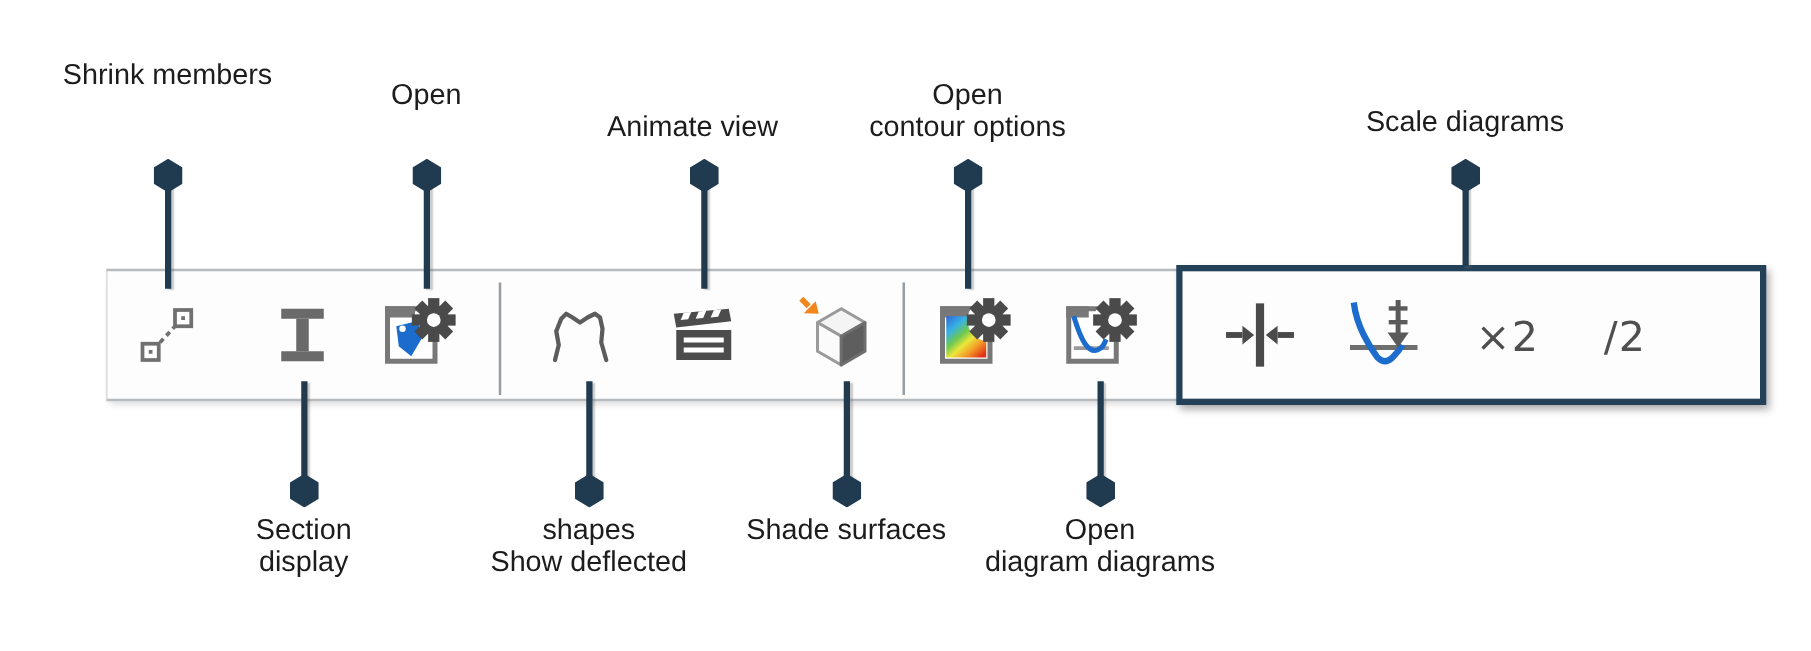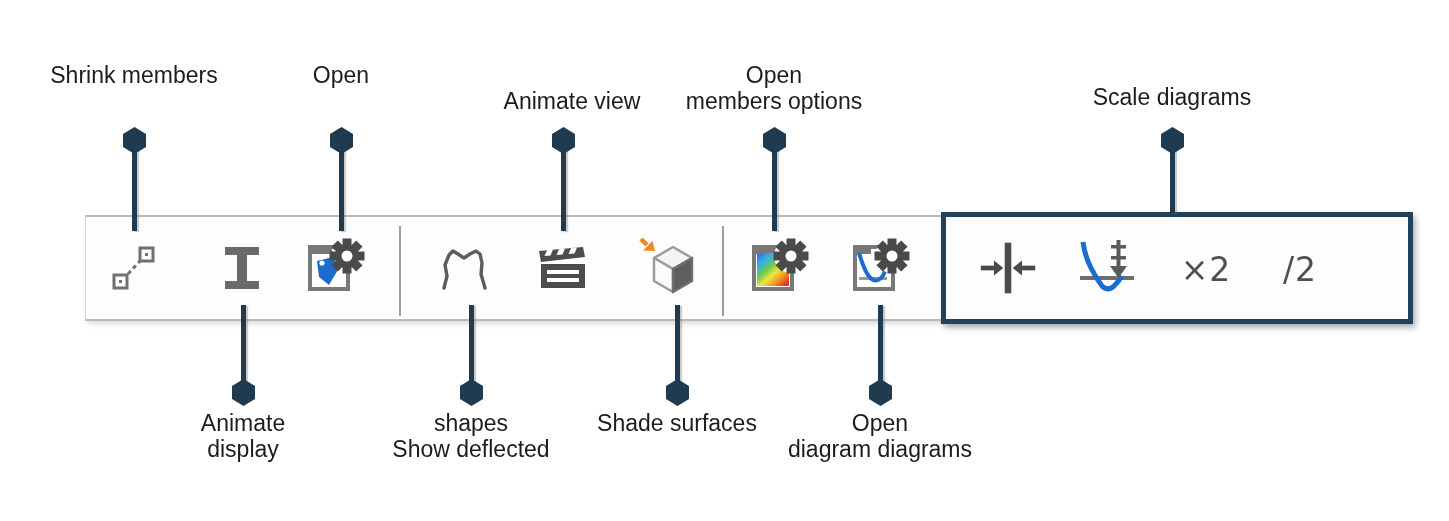--- a/index.html
+++ b/index.html
@@ -190,65 +190,65 @@
       </g>
     </svg>
   </div>
 
   <div class="tool-text-btn" style="left:1206px; top:250px">×2</div>
   <div class="tool-text-btn" style="left:1300px; top:250px">/2</div>
 
   <div class="highlight-box"></div>
 
   <div>
-    <div class="callout-label" style="left:134px; top:62px">
+    <div class="callout-label" style="left:134px; top:46px">
       <div>Shrink members</div>
     </div>
     <div class="cline" style="left:132px; top:146px; height:85px"></div>
     <div class="hex" style="left:122px; top:127px"></div>
   </div>
 
   <div>
     <div class="callout-label" style="left:341px; top:62px">
       <div>Open</div>
     </div>
     <div class="cline" style="left:339px; top:146px; height:85px"></div>
     <div class="hex" style="left:329px; top:127px"></div>
   </div>
 
   <div>
-    <div class="callout-label" style="left:572px; top:88px">
+    <div class="callout-label" style="left:554px; top:88px">
       <div>Animate view</div>
     </div>
     <div class="cline" style="left:561px; top:146px; height:85px"></div>
     <div class="hex" style="left:551px; top:127px"></div>
   </div>
 
   <div>
     <div class="callout-label" style="left:774px; top:62px">
       <div>Open</div>
-      <div>members options</div>
+      <div>contour options</div>
     </div>
     <div class="cline" style="left:772px; top:146px; height:85px"></div>
     <div class="hex" style="left:762px; top:127px"></div>
   </div>
 
   <div>
     <div class="callout-label" style="left:1172px; top:84px">
       <div>Scale diagrams</div>
     </div>
     <div class="cline" style="left:1170px; top:146px; height:67px"></div>
     <div class="hex" style="left:1160px; top:127px"></div>
   </div>
 
   <div>
     <div class="cline" style="left:241px; top:305px; height:85px"></div>
     <div class="hex" style="left:231px; top:379px"></div>
     <div class="callout-label" style="left:243px; top:410px">
-      <div>Animate</div>
+      <div>Section</div>
       <div>display</div>
     </div>
   </div>
 
   <div>
     <div class="cline" style="left:469px; top:305px; height:85px"></div>
     <div class="hex" style="left:459px; top:379px"></div>
     <div class="callout-label" style="left:471px; top:410px">
       <div>shapes</div>
       <div>Show deflected</div>

